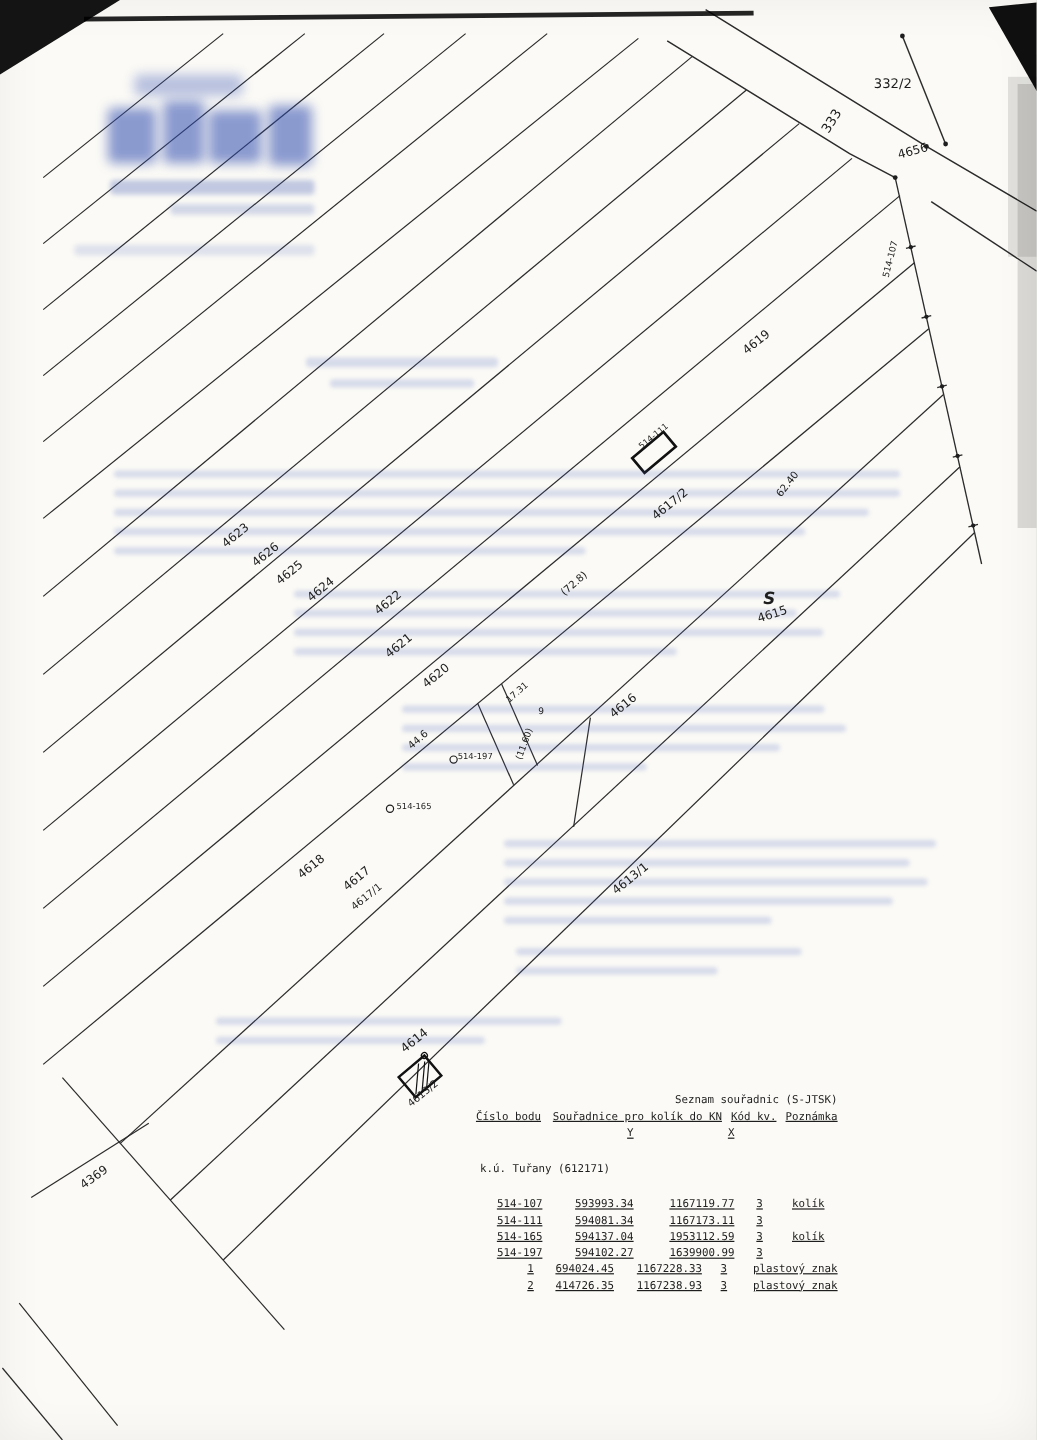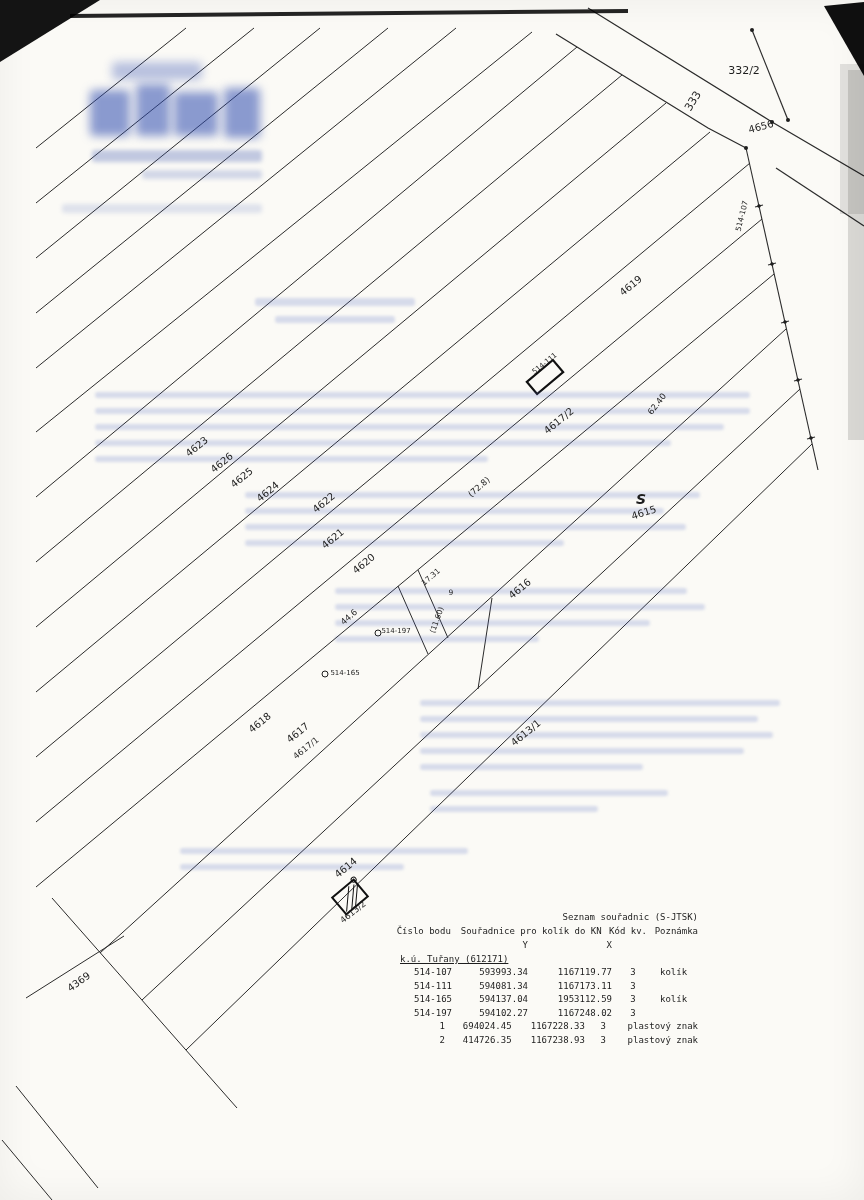--- a/index.html
+++ b/index.html
@@ -20,28 +20,28 @@
   .blob{position:absolute;background:rgba(45,75,175,.55);filter:blur(5px);border-radius:4px;}
   .smudge{position:absolute;background:rgba(60,85,175,.30);filter:blur(2px);border-radius:3px;}
   .bleed{position:absolute;}
   .bl{display:block;height:6px;border-radius:3px;background:rgba(70,95,190,.20);
       filter:blur(1.6px);margin-bottom:10px;}
   .bl.c{margin-left:auto;margin-right:auto;}
   
   .coord-table{position:absolute;left:396px;top:912px;width:302px;color:#1e1e1e;
                font-family:"DejaVu Sans Mono","Liberation Mono",monospace;font-size:9px;}
   .t-title{text-align:right;padding-left:14px;margin-bottom:3px;}
-  .trow{display:flex;line-height:1.5;}
+  .trow{display:flex;line-height:1.5;text-decoration:underline;}
   .c-id{width:56px;text-align:right;padding-right:4px;}
   .c-y{width:72px;text-align:right;}
   .c-x{width:84px;text-align:right;}
   .c-k{width:42px;text-align:center;}
   .c-n{flex:1;text-align:left;padding-left:6px;white-space:nowrap;}
   .c-yx{width:156px;text-align:center;}
-  .t-region{padding-left:4px;margin:2px 0;text-decoration:underline;}
+  .t-region{padding-left:4px;margin:18px 0;}
 </style>
 </head>
 <body>
 
 <div class="page" data-name="scanned-page">
 
   <svg class="linework" width="864" height="1200" viewBox="0 0 864 1200" data-name="cadastral-map-drawing">
 
     <g data-name="strip-lines" stroke="#2b2b2b" stroke-width="1">
       <line x1="36" y1="148" x2="186" y2="28"></line>
@@ -246,21 +246,21 @@
         <div class="trow" data-name="coordinate-row">
           <span class="c-id" data-name="point-id-cell">514-165</span>
           <span class="c-y" data-name="y-cell">594137.04</span>
           <span class="c-x" data-name="x-cell">1953112.59</span>
           <span class="c-k" data-name="code-cell">3</span>
           <span class="c-n" data-name="note-cell">kolík</span>
         </div>
         <div class="trow" data-name="coordinate-row">
           <span class="c-id" data-name="point-id-cell">514-197</span>
           <span class="c-y" data-name="y-cell">594102.27</span>
-          <span class="c-x" data-name="x-cell">1167248.02</span>
+          <span class="c-x" data-name="x-cell">1639900.99</span>
           <span class="c-k" data-name="code-cell">3</span>
           <span class="c-n" data-name="note-cell"></span>
         </div>
         <div class="trow" data-name="coordinate-row">
           <span class="c-id" data-name="point-id-cell">1</span>
           <span class="c-y" data-name="y-cell">694024.45</span>
           <span class="c-x" data-name="x-cell">1167228.33</span>
           <span class="c-k" data-name="code-cell">3</span>
           <span class="c-n" data-name="note-cell">plastový znak</span>
         </div>

